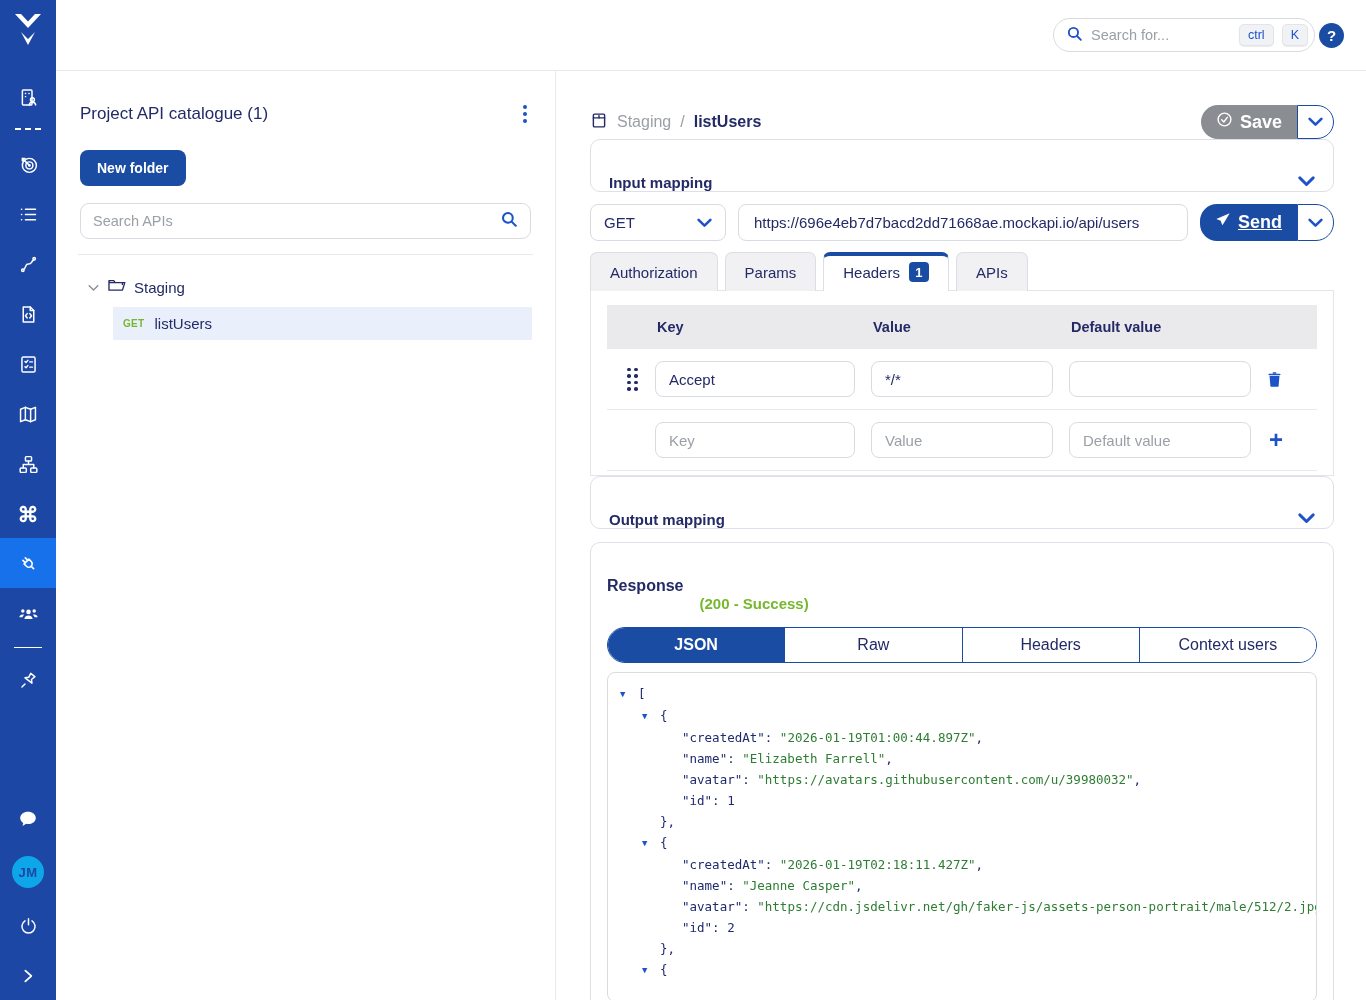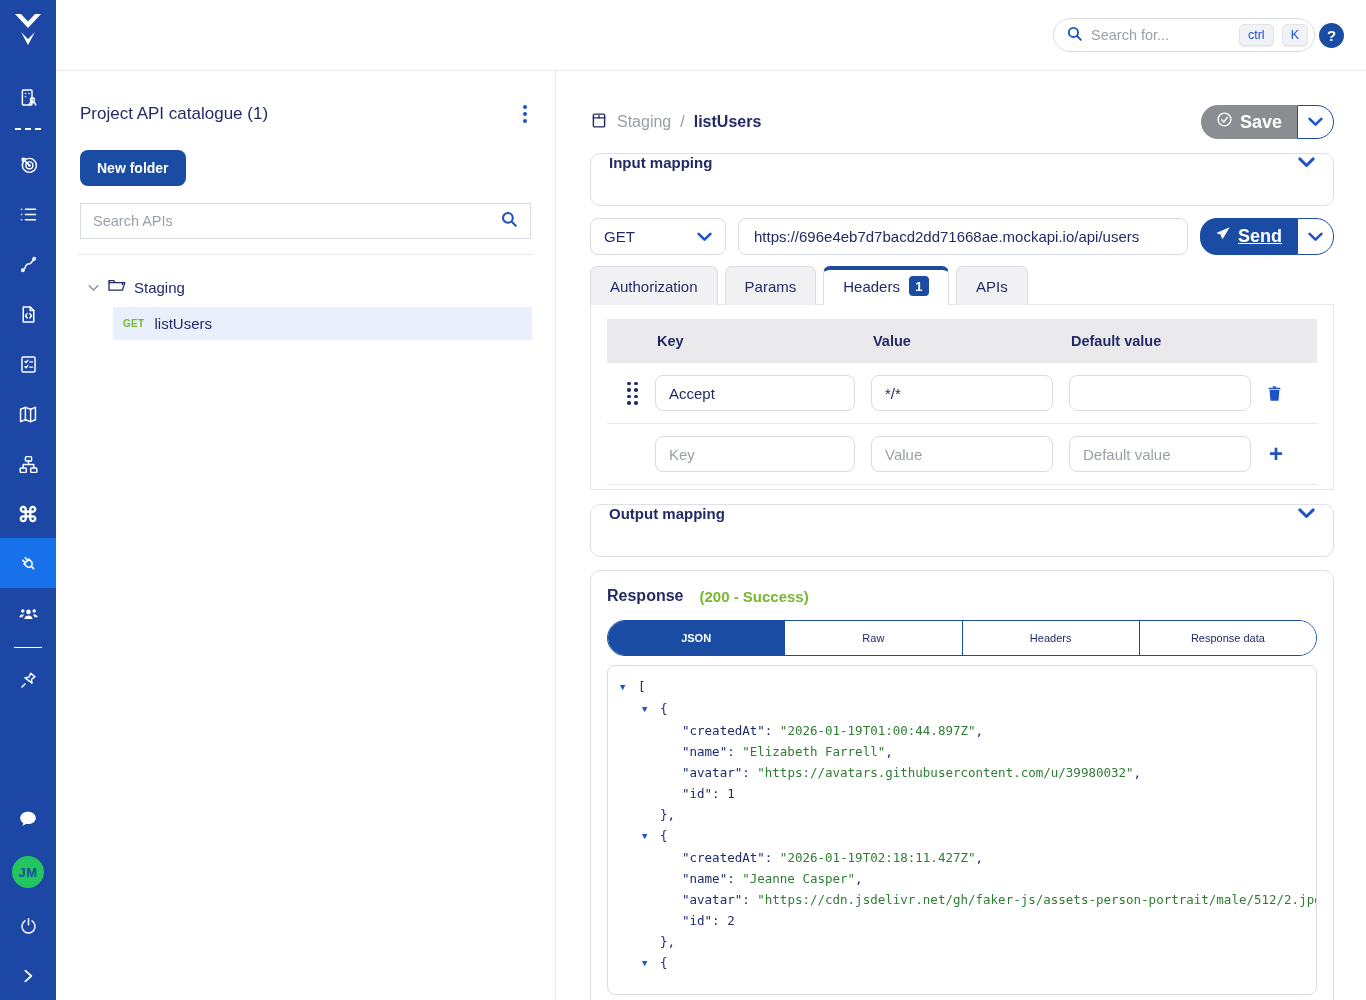--- a/index.html
+++ b/index.html
@@ -11,21 +11,21 @@
     --jstr:#2E7D33; --border:#DDE0E6; --border2:#E7E9EE; --ph:#9AA0A6;
   }
   
   .sidebar{ position:absolute; left:0; top:0; width:56px; height:1000px; background:var(--sidebar); z-index:10;}
   .sb-item{ position:absolute; left:0; width:56px; height:24px; display:flex; align-items:center; justify-content:center; color:#fff; cursor:pointer;}
   .sb-item svg{ stroke:#fff; fill:none; stroke-width:1.7; stroke-linecap:round; stroke-linejoin:round; }
   .sb-active{ height:50px; background:var(--sidebar-active); }
   .sb-dashes{ width:26px; border-top:2px dashed #fff; }
   .sb-line{ width:28px; border-top:1.5px solid #fff; }
   .sb-cmd{ font-size:21px; font-weight:bold; color:#fff; line-height:1;}
-  .sb-avatar{ width:32px; height:32px; border-radius:50%; background:#22c55e; color:var(--sidebar);
+  .sb-avatar{ width:32px; height:32px; border-radius:50%; background:#0ea5e9; color:var(--sidebar);
     font-weight:bold; font-size:13px; display:flex; align-items:center; justify-content:center; letter-spacing:.5px;}
   .logo{ position:absolute; top:12px; left:0; width:56px; display:flex; justify-content:center;}
   
   .header{ position:absolute; left:56px; top:0; width:1310px; height:71px; background:#fff;
     border-bottom:1px solid var(--border2); display:flex; align-items:center; padding:0 22px 0 29px;}
   .h-title{ font-size:19px; font-weight:bold; color:var(--navy); line-height:1.25;}
   .h-sub{ font-size:15px; color:var(--navy); display:flex; align-items:center; gap:7px; cursor:pointer;}
   .h-right{ margin-left:auto; display:flex; align-items:center; gap:4px;}
   .h-search{ width:262px; height:34px; border:1px solid #D8DBE1; border-radius:17px; display:flex;
     align-items:center; padding:0 6px 0 12px; gap:8px; background:#fff;}
@@ -37,21 +37,21 @@
     font-size:15px; display:flex; align-items:center; justify-content:center; cursor:pointer;}
   
   .panel{ position:absolute; left:56px; top:71px; width:500px; height:929px; background:#fff;
     border-right:1px solid var(--border2); padding:30px 24px 0 24px;}
   .p-head{ display:flex; align-items:center; }
   .p-title{ font-size:17px; font-weight:normal; color:var(--navy);text-align:right;}
   .kebab{ margin-left:auto; display:flex; flex-direction:column; gap:3px; cursor:pointer; padding:4px;}
   .kebab i{ width:4px; height:4px; border-radius:50%; background:var(--accent); display:block;}
   .btn-newfolder{ margin-top:23px; background:var(--primary); color:#fff; border:none; border-radius:8px;
     font-size:14px; font-weight:bold; padding:10px 17px; cursor:pointer; font-family:inherit;}
-  .p-search{ margin-top:17px; height:36px; border:1px solid #D8DBE1; border-radius:0; display:flex;
+  .p-search{ margin-top:17px; height:36px; border:1px solid #D8DBE1; border-radius:9px; display:flex;
     align-items:center; padding:0 12px;}
   .p-search input{ border:none; outline:none; flex:1; font-size:14.5px; color:#333; font-family:inherit;}
   .p-search input::placeholder{ color:var(--ph);}
   .p-divider{ border-top:1px solid var(--border2); margin:15px -2px 0;}
   .tree{ margin-top:18px;}
   .tree-folder{ display:flex; align-items:center; gap:8px; padding:4px 0 4px 8px; cursor:pointer;}
   .tree-folder-label{ font-size:15px; color:var(--navy);}
   .tree-leaf{ margin:6px 0 0 33px; height:33px; background:#E9F0FB; display:flex; align-items:center;
     gap:10px; padding:0 10px; cursor:pointer; width:419px;}
   .method-get{ font-size:10px; font-weight:bold; color:var(--green); letter-spacing:.3px;}
@@ -64,21 +64,21 @@
   .crumb .c-sep{ color:#9AA0A6;}
   .crumb .c-name{ color:var(--navy); font-weight:bold;}
   .split{ margin-left:auto; display:flex; height:34px;}
   .split .main-btn{ display:flex; align-items:center; gap:7px; color:#fff; font-weight:bold; font-size:18px;
     padding:0 15px; border-radius:17px 0 0 17px; border:none; cursor:pointer; font-family:inherit;}
   .split .dd-btn{ width:37px; border:1px solid var(--primary); background:#fff; border-radius:0 17px 17px 0;
     display:flex; align-items:center; justify-content:center; cursor:pointer;}
   .save-btn{ background:#8A8D92;}
   .send-btn{ background:var(--primary); border-radius:18px 0 0 18px;text-decoration:underline;}
   .card{ border:1px solid var(--border); border-radius:10px; background:#fff; }
-  .map-card{ margin-top:14px; height:53px; display:flex; align-items:flex-start; padding:0 18px; cursor:pointer;}
+  .map-card{ height:53px; display:flex; align-items:flex-end; padding:0 18px; cursor:pointer;}
   .map-title{ font-size:15px; font-weight:bold; color:var(--navy);}
   .map-card .chev{ margin-left:auto;}
   .method-row{ margin-top:12px; display:flex; gap:12px; height:37px;}
   .sel{ width:136px; border:1px solid #D8DBE1; border-radius:8px; display:flex; align-items:center;
     padding:0 13px; cursor:pointer;}
   .sel-val{ font-size:15px; color:var(--navy);}
   .sel .chev{ margin-left:auto;}
   .url-input{ flex:1; border:1px solid #D8DBE1; border-radius:8px; font-size:15px; color:var(--navy);
     padding:0 15px; outline:none; font-family:inherit;}
   
@@ -99,23 +99,23 @@
     padding:0 13px; outline:none; width:100%; font-family:inherit;}
   .cell-input::placeholder{ color:var(--ph);}
   .handle{ display:grid; grid-template-columns:4px 4px; gap:3px; width:11px; margin-left:20px;}
   .handle i{ width:3.5px; height:3.5px; background:var(--navy); border-radius:50%;}
   .row-action{ justify-self:end; margin-right:34px; cursor:pointer; display:flex;}
   .plus{ color:var(--accent); font-size:24px; font-weight:bold; line-height:1;}
   
   .resp-card{ margin-top:13px; padding:16px 16px 20px; height:470px;}
   .resp-title-row{ display:flex; align-items:center; gap:16px;}
   .resp-title{ font-size:16px; font-weight:bold; color:var(--navy);}
-  .resp-status{ font-size:15px; font-weight:bold; color:var(--green);}
+  .resp-status{ font-size:15px; font-weight:bold; color:var(--green);margin-top:36px;}
   .seg{ margin-top:15px; display:flex; height:36px; border:1px solid var(--primary); border-radius:18px; overflow:hidden;}
-  .seg-item{ flex:1; display:flex; align-items:center; justify-content:center; font-size:11px; color:var(--navy);
+  .seg-item{ flex:1; display:flex; align-items:center; justify-content:center; font-size:16px; color:var(--navy);
     background:#fff; border-left:1px solid var(--primary); cursor:pointer;}
   .seg-item:first-child{ border-left:none;}
   .seg-item.active{ background:var(--primary); color:#fff; font-weight:bold;}
   .ts-row{ margin-top:20px; display:flex; align-items:center;}
   .ts{ font-size:15px; font-weight:bold; color:var(--navy);}
   .ts-icons{ margin-left:auto; display:flex; gap:18px; padding-right:18px;}
   .ts-icons span{ cursor:pointer; display:flex;}
   .json-box{ margin-top:9px; border:1px solid #D8DBE1; border-radius:8px; padding:10px 12px; height:330px;
     overflow:hidden; font-family:"DejaVu Sans Mono", monospace; font-size:12.5px; color:var(--navy2);}
   .json-line{ line-height:21px; white-space:pre;}
@@ -435,21 +435,21 @@
 
   <div class="card resp-card">
     <div class="resp-title-row">
       <span class="resp-title">Response</span>
       <span class="resp-status">(200 - Success)</span>
     </div>
     <div class="seg">
       <div class="seg-item active">JSON</div>
       <div class="seg-item">Raw</div>
       <div class="seg-item">Headers</div>
-      <div class="seg-item">Response data</div>
+      <div class="seg-item">Context users</div>
     </div>
     <div class="json-box" id="json-view">
         <div class="json-line" style="padding-left: 0px;"><span class="json-arrow">▼</span><span class="pn">[</span></div>
         <div class="json-line" style="padding-left: 22px;"><span class="json-arrow">▼</span><span class="pn">{</span></div>
         <div class="json-line" style="padding-left: 44px;"><span class="json-arrow"></span><span class="key">"createdAt"</span><span class="pn">: </span><span class="str">"2026-01-19T01:00:44.897Z"</span><span class="pn">,</span></div>
         <div class="json-line" style="padding-left: 44px;"><span class="json-arrow"></span><span class="key">"name"</span><span class="pn">: </span><span class="str">"Elizabeth Farrell"</span><span class="pn">,</span></div>
         <div class="json-line" style="padding-left: 44px;"><span class="json-arrow"></span><span class="key">"avatar"</span><span class="pn">: </span><span class="str">"https://avatars.githubusercontent.com/u/39980032"</span><span class="pn">,</span></div>
         <div class="json-line" style="padding-left: 44px;"><span class="json-arrow"></span><span class="key">"id"</span><span class="pn">: </span><span class="num">1</span></div>
         <div class="json-line" style="padding-left: 22px;"><span class="json-arrow"></span><span class="pn">},</span></div>
         <div class="json-line" style="padding-left: 22px;"><span class="json-arrow">▼</span><span class="pn">{</span></div>

